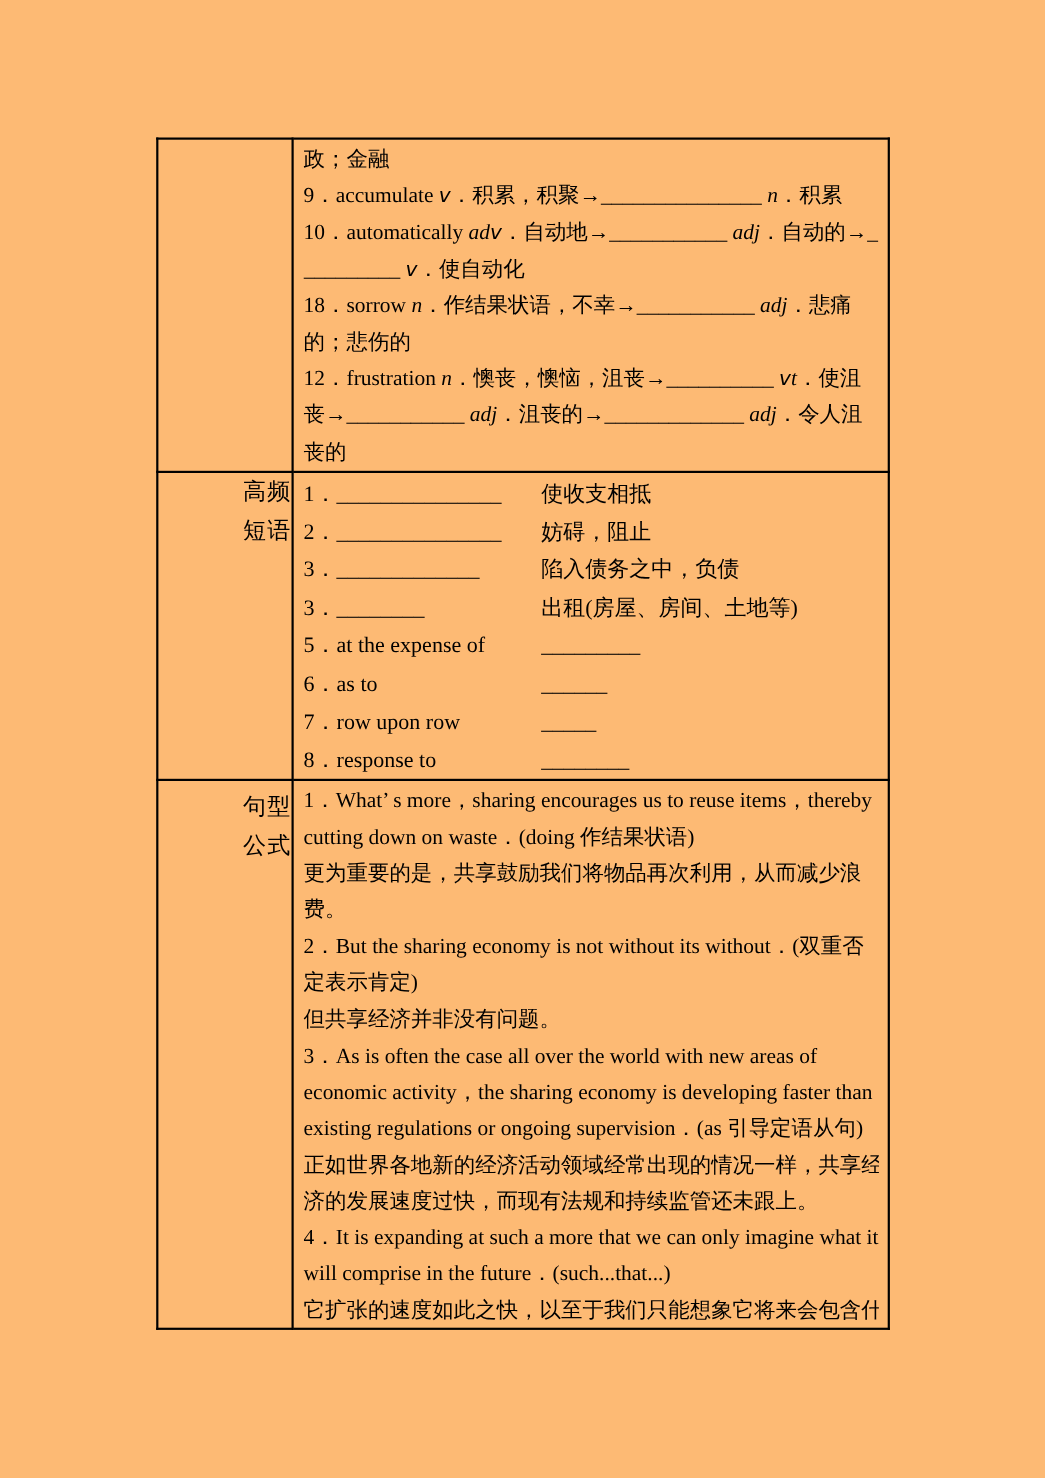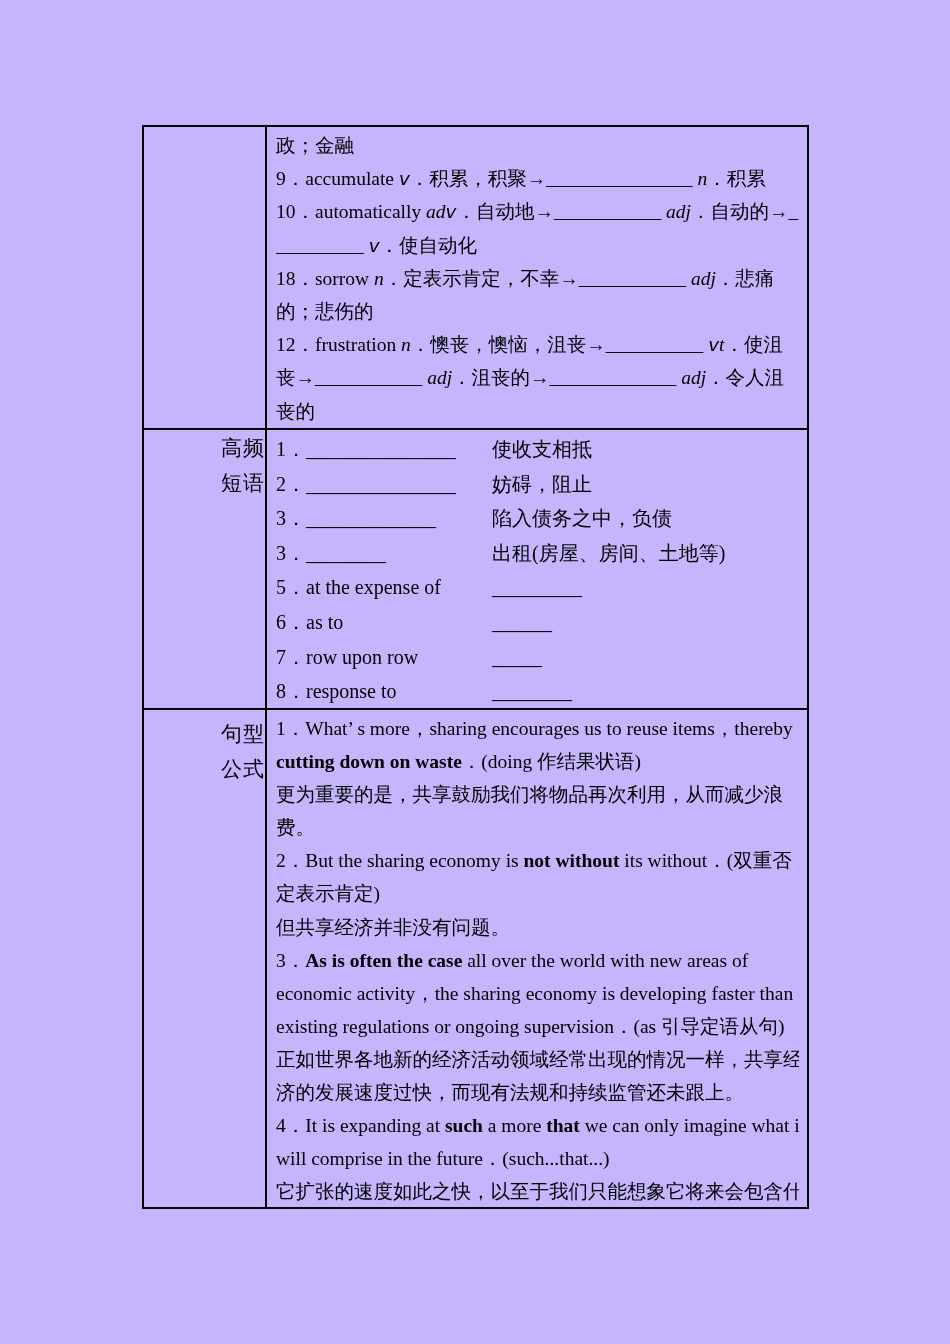--- a/index.html
+++ b/index.html
@@ -7,21 +7,21 @@
     padding: 0;
     background: #ffffff;
     width: 950px;
     height: 1344px;
     overflow: hidden;
   }
   .sheet {
     position: relative;
     width: 950px;
     height: 1344px;
-    background: #c4b5fd;
+    background: #fdba74;
     color: #000000;
     font-family: "Liberation Serif", "DejaVu Serif", serif;
   }
   table.doc {
     position: absolute;
     left: 142px;
     top: 125px;
     width: 665px;
     border-collapse: collapse;
     table-layout: fixed;
@@ -62,41 +62,41 @@
 
   .phrase-row { white-space: nowrap; overflow: hidden; }
   .phrase-left { display: inline-block; width: 216px; }
   .phrase-right { display: inline-block; }
 
   
   .s-pi { font-style: italic; }                
   .s-pv { font-style: italic;                  
           font-family: "DejaVu Sans", "Liberation Sans", sans-serif;
           font-size: 0.94em; }
-  .s-b  { font-weight: bold; }                 
+  .s-b  { font-weight: normal; }                 
 </style>
 </head>
 <body>
 
 <div class="sheet">
   <table class="doc">
     <colgroup>
       <col class="c-label">
       <col class="c-content">
     </colgroup>
     <tbody>
       <tr class="r-vocab">
         <td class="label-cell"></td>
         <td class="content-cell">
           <div class="clip vocab-clip content-pad vocab-text">
               <div class="tline"><span>政；金融</span></div>
               <div class="tline"><span>9．accumulate </span><span class="s-pv">v</span><span>．积累，积聚→_______________ </span><span class="s-pi">n</span><span>．积累</span></div>
               <div class="tline"><span>10．automatically </span><span class="s-pi">ad</span><span class="s-pv">v</span><span>．自动地→___________ </span><span class="s-pi">adj</span><span>．自动的→_</span></div>
               <div class="tline"><span>_________ </span><span class="s-pv">v</span><span>．使自动化</span></div>
-              <div class="tline"><span>18．sorrow </span><span class="s-pi">n</span><span>．定表示肯定，不幸→___________ </span><span class="s-pi">adj</span><span>．悲痛</span></div>
+              <div class="tline"><span>18．sorrow </span><span class="s-pi">n</span><span>．作结果状语，不幸→___________ </span><span class="s-pi">adj</span><span>．悲痛</span></div>
               <div class="tline"><span>的；悲伤的</span></div>
               <div class="tline"><span>12．frustration </span><span class="s-pi">n</span><span>．懊丧，懊恼，沮丧→__________ </span><span class="s-pv">v</span><span class="s-pi">t</span><span>．使沮</span></div>
               <div class="tline"><span>丧→___________ </span><span class="s-pi">adj</span><span>．沮丧的→_____________ </span><span class="s-pi">adj</span><span>．令人沮</span></div>
               <div class="tline"><span>丧的</span></div>
             </div>
         </td>
       </tr>
       <tr class="r-phrases">
         <td class="label-cell label-mid">
           <div>高频</div>

